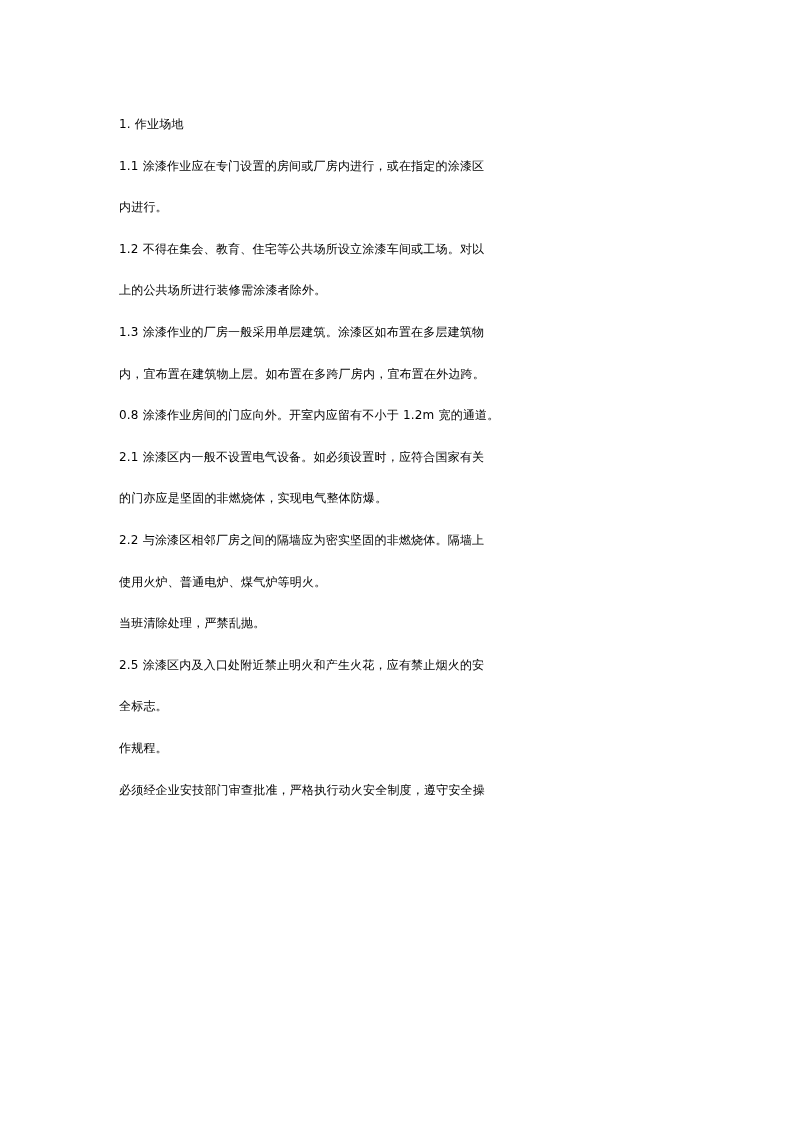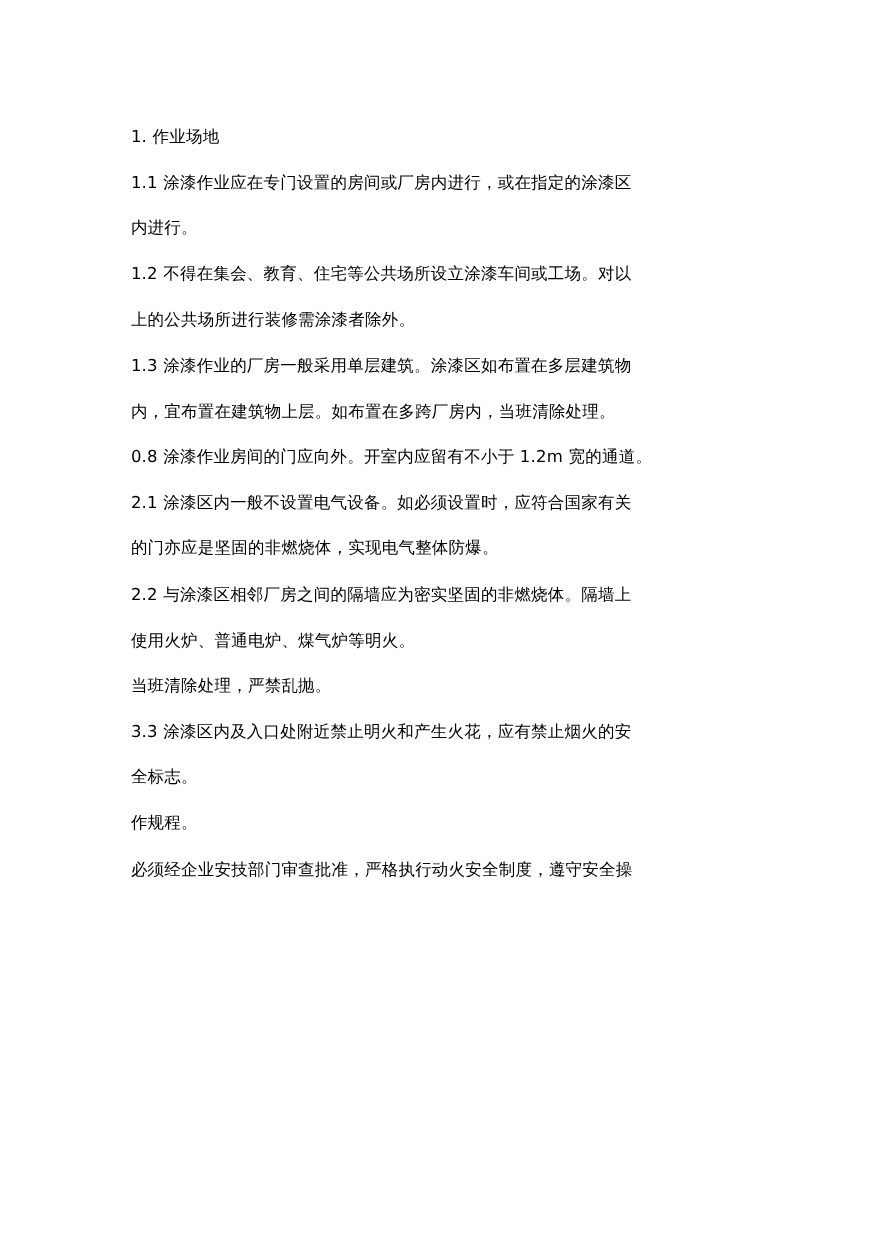--- a/index.html
+++ b/index.html
@@ -15,41 +15,41 @@
       font-family: "DejaVu Sans", "Liberation Sans", sans-serif;
       color: #000000;
     }
     .page {
       position: absolute;
       left: 119px;
       top: 104px;
       width: 560px;
     }
     .line {
-      font-size: 15px;
+      font-size: 12px;
       line-height: 41.6px;
       height: 41.6px;
       white-space: nowrap;
       letter-spacing: 0.2px;
     }
   </style>
 </head>
 <body>
 
 <div class="page">
   <div class="line">1.  作业场地</div>
   <div class="line">1.1  涂漆作业应在专门设置的房间或厂房内进行，或在指定的涂漆区</div>
   <div class="line">内进行。</div>
   <div class="line">1.2  不得在集会、教育、住宅等公共场所设立涂漆车间或工场。对以</div>
   <div class="line">上的公共场所进行装修需涂漆者除外。</div>
   <div class="line">1.3  涂漆作业的厂房一般采用单层建筑。涂漆区如布置在多层建筑物</div>
-  <div class="line">内，宜布置在建筑物上层。如布置在多跨厂房内，当班清除处理。</div>
+  <div class="line">内，宜布置在建筑物上层。如布置在多跨厂房内，宜布置在外边跨。</div>
   <div class="line">0.8  涂漆作业房间的门应向外。开室内应留有不小于 1.2m 宽的通道。</div>
   <div class="line">2.1  涂漆区内一般不设置电气设备。如必须设置时，应符合国家有关</div>
   <div class="line">的门亦应是坚固的非燃烧体，实现电气整体防爆。</div>
   <div class="line">2.2  与涂漆区相邻厂房之间的隔墙应为密实坚固的非燃烧体。隔墙上</div>
   <div class="line">使用火炉、普通电炉、煤气炉等明火。</div>
   <div class="line">当班清除处理，严禁乱抛。</div>
-  <div class="line">3.3  涂漆区内及入口处附近禁止明火和产生火花，应有禁止烟火的安</div>
+  <div class="line">2.5  涂漆区内及入口处附近禁止明火和产生火花，应有禁止烟火的安</div>
   <div class="line">全标志。</div>
   <div class="line">作规程。</div>
   <div class="line">必须经企业安技部门审查批准，严格执行动火安全制度，遵守安全操</div>
 </div>
 
 </body></html>

